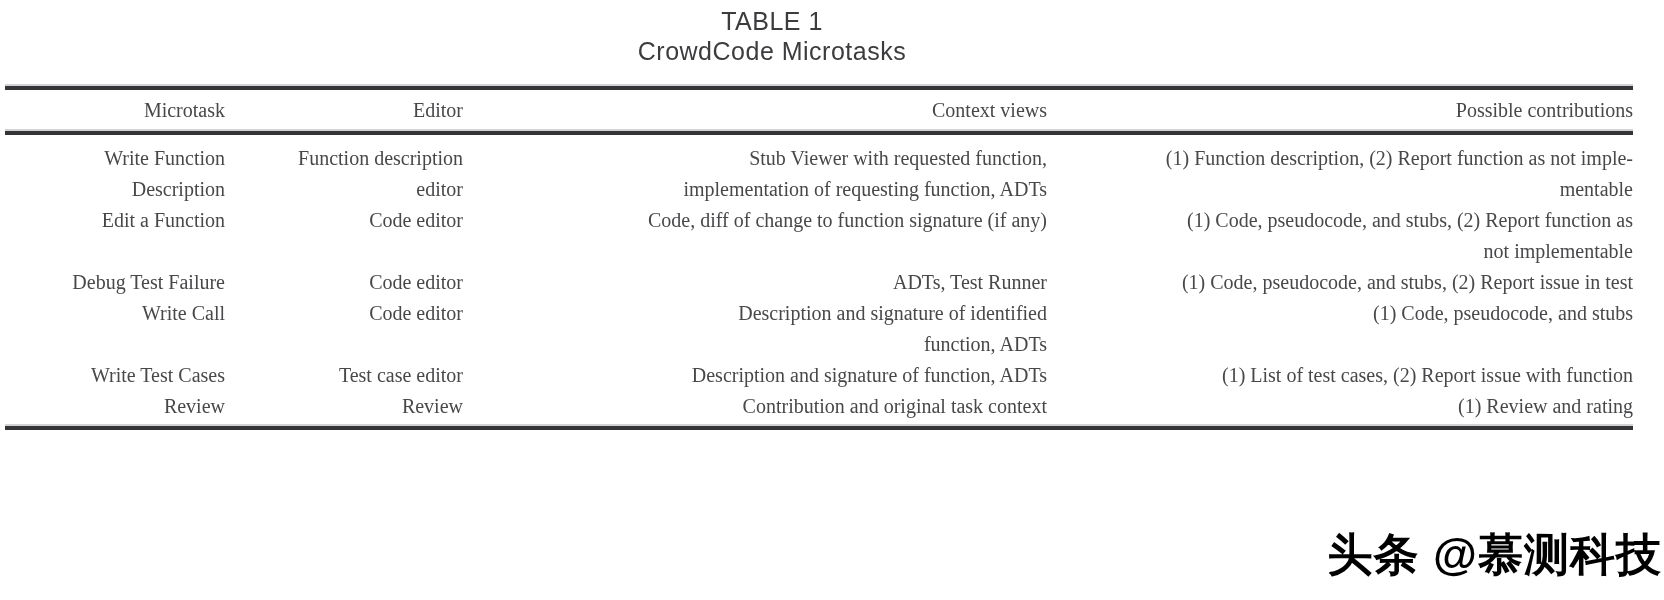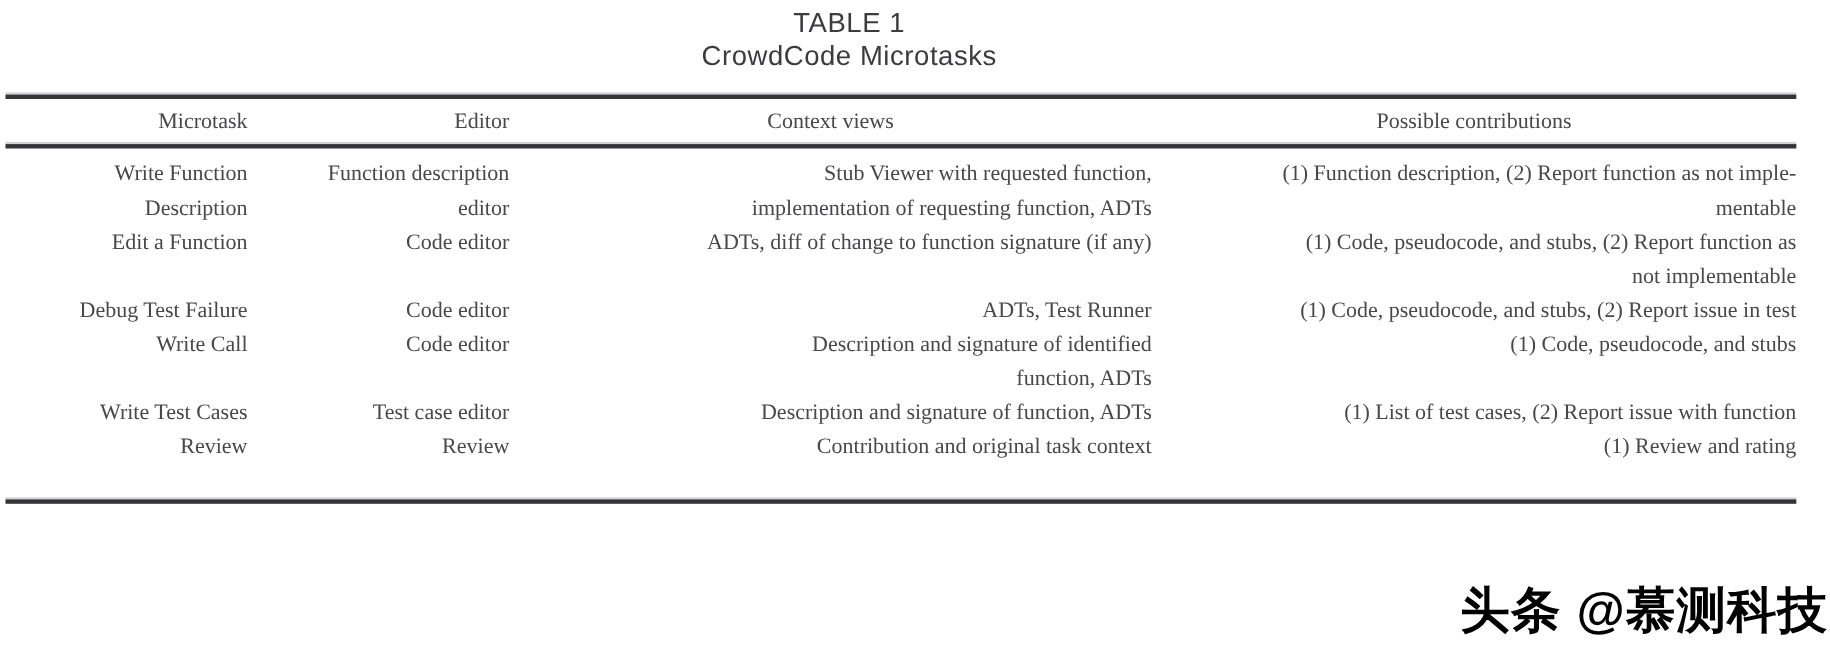--- a/index.html
+++ b/index.html
@@ -57,24 +57,24 @@
     white-space: pre-line;
     color: #48484b;
   }
   table.mt thead th {
     height: 41px;
     vertical-align: middle;
     line-height: 41px;
     white-space: nowrap;
   }
   table.mt thead th.h-editor { padding-left: 28px; }
-  table.mt thead th.h-center { text-align: center; padding-left: 0; }
+  table.mt thead th.h-center { padding-left: 0; }
   table.mt tbody td { line-height: 31px; }
   table.mt tbody tr:first-child td { padding-top: 8px; }
-  table.mt tbody tr:last-child td { padding-bottom: 32px; }
+  table.mt tbody tr:last-child td { padding-bottom: 4px; }
   .watermark {
     position: absolute;
     top: 529px;
     right: 2px;
     font-family: "Liberation Sans", sans-serif;
     font-weight: 700;
     font-size: 45px;
     line-height: 52px;
     letter-spacing: 1px;
     color: #000000;
@@ -132,21 +132,21 @@
           <td>Function description
 editor</td>
           <td>Stub Viewer with requested function,
 implementation of requesting function, ADTs</td>
           <td>(1) Function description, (2) Report function as not imple-
 mentable</td>
         </tr>
         <tr>
           <td>Edit a Function</td>
           <td>Code editor</td>
-          <td>ADTs, diff of change to function signature (if any)</td>
+          <td>Code, diff of change to function signature (if any)</td>
           <td>(1) Code, pseudocode, and stubs, (2) Report function as
 not implementable</td>
         </tr>
         <tr>
           <td>Debug Test Failure</td>
           <td>Code editor</td>
           <td>ADTs, Test Runner</td>
           <td>(1) Code, pseudocode, and stubs, (2) Report issue in test</td>
         </tr>
         <tr>

